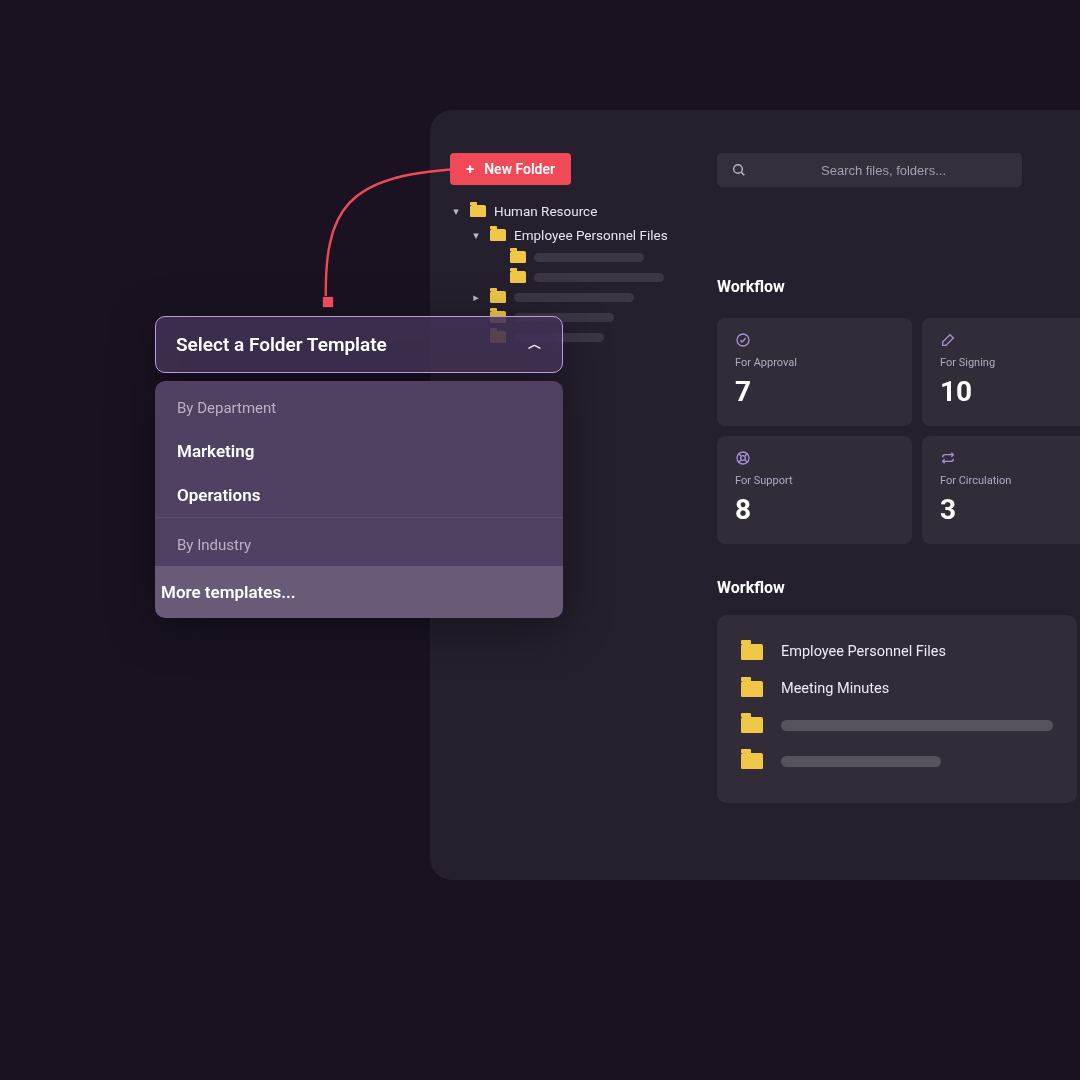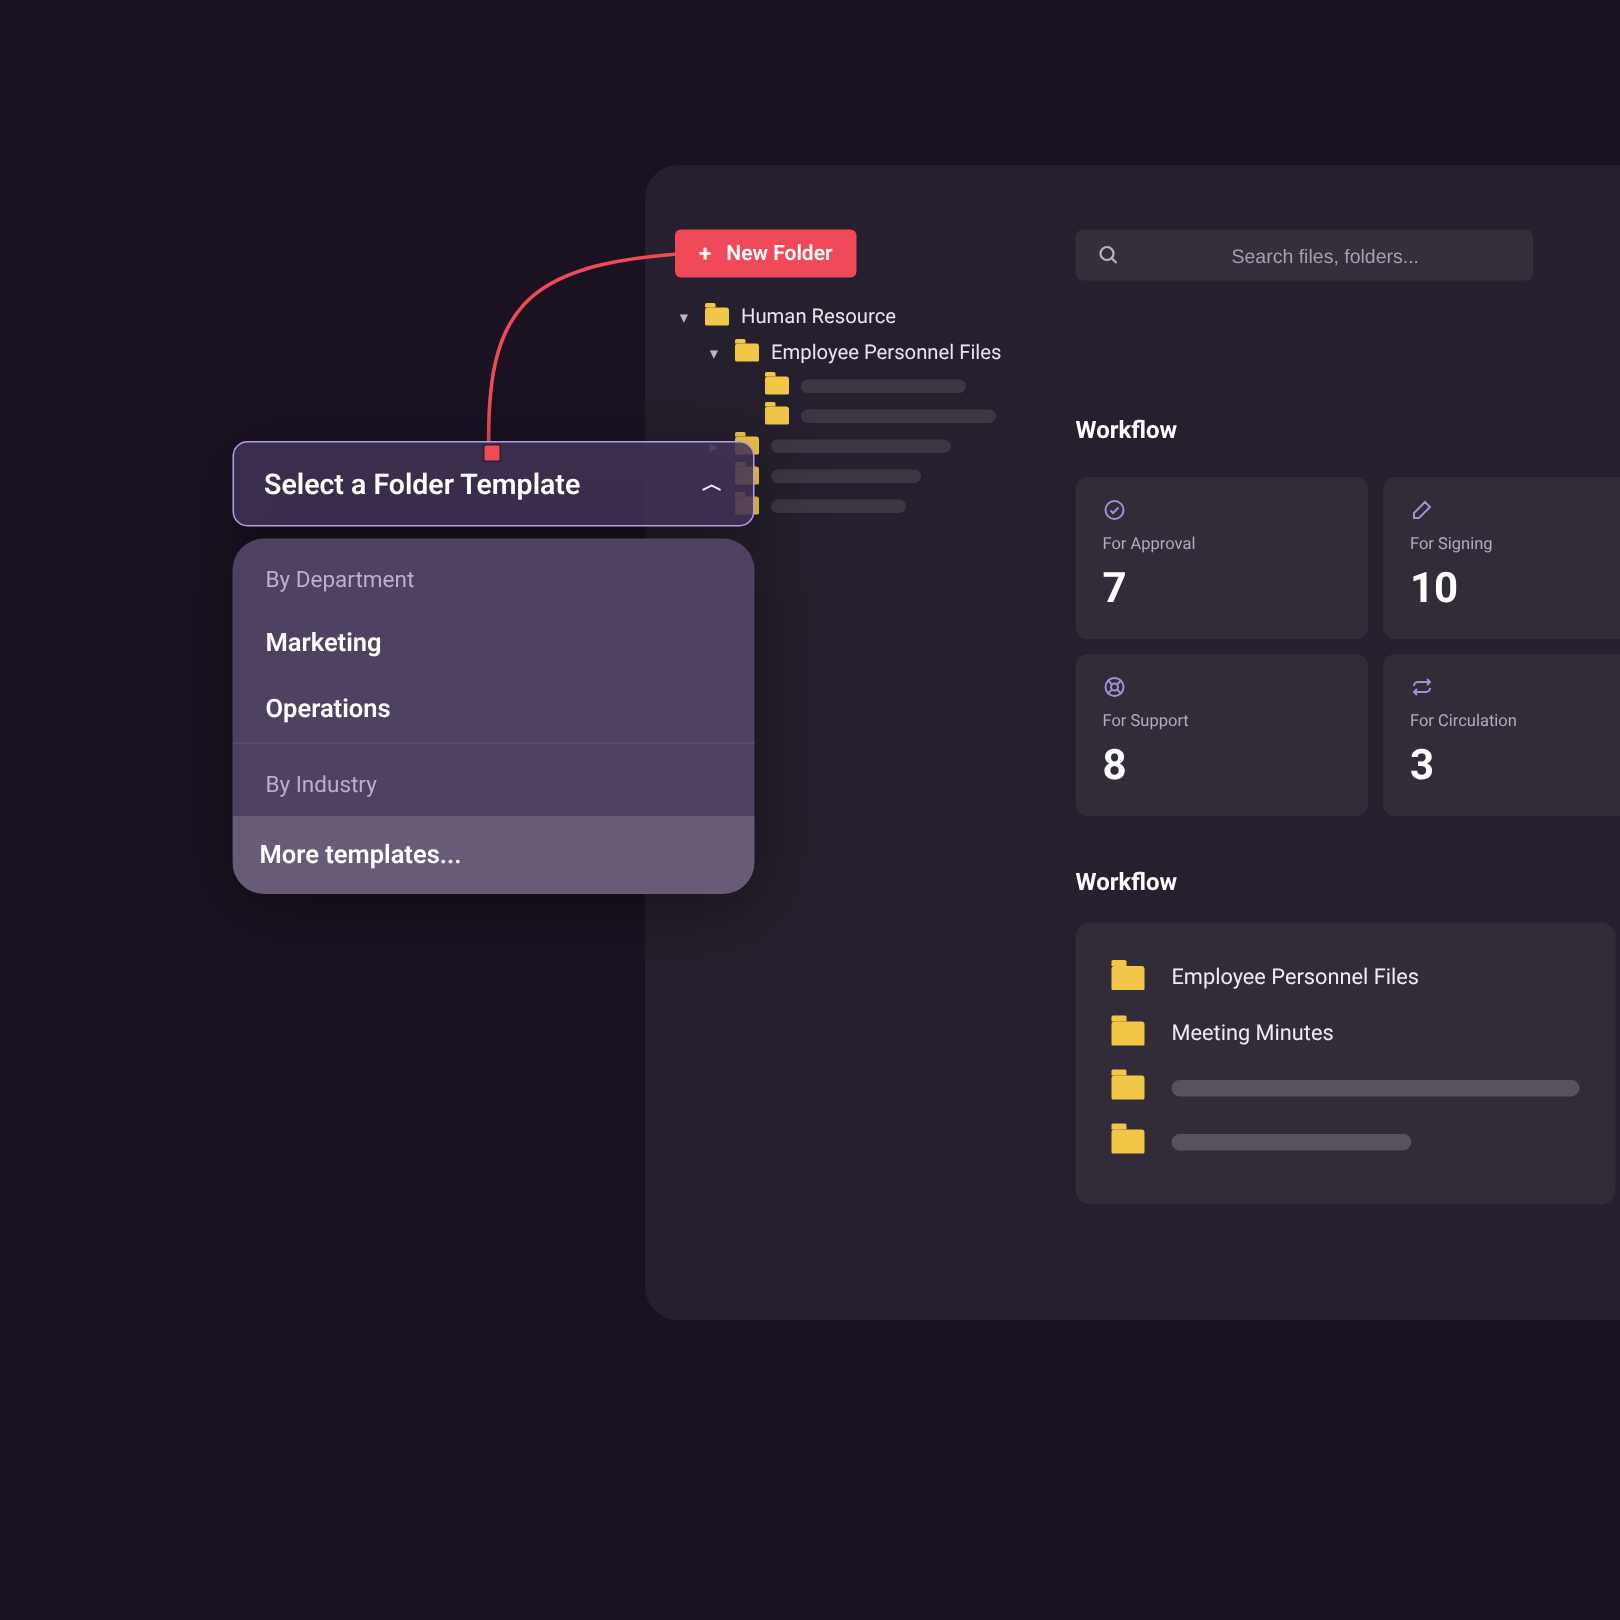--- a/index.html
+++ b/index.html
@@ -159,22 +159,22 @@
     color: #efeaf5;
     font-size: 14.5px;
   }
   .folder-row .folder-icon { width: 22px; height: 16px; }
   .folder-row .folder-icon::before { width: 10px; height: 4px; top: -4px; }
   .folder-row .skeleton { flex:1; height: 11px; border-radius: 6px; background: rgba(255,255,255,0.18); }
 
   
   .template-popover {
     position: absolute;
-    left: 155px; top: 294px;
-    width: 348px;
+    left: 155px; top: 316px;
+    width: 408px;
     z-index: 5;
     filter: drop-shadow(0 8px 24px rgba(0,0,0,0.4));
   }
   .tp-head {
     border: 1.5px solid #b79ee4;
     border-radius: 10px;
     padding: 16px 20px;
     color: #fff;
     font-size: 19px;
     font-weight: 600;
@@ -182,41 +182,41 @@
     display: flex;
     align-items: center;
     justify-content: space-between;
   }
   .tp-head .chev-up {
     color: #f0ebf7;
     font-size: 14px;
   }
   .tp-body {
     margin-top: 8px;
-    border-radius: 21px;
+    border-radius: 10px;
     background: #4f4161;
     overflow: hidden;
   }
   .tp-group-label {
     padding: 18px 22px 12px;
     color: #bab0c8;
     font-size: 15px;
     border-top: 1px solid rgba(255,255,255,0.08);
   }
   .tp-group-label.first { border-top: none; }
   .tp-item {
     padding: 12px 22px;
     color: #fff;
     font-size: 17px;
     font-weight: 600;
     cursor: pointer;
   }
   .tp-more {
     background: rgba(255,255,255,0.14);
-    padding: 16px 18px;
+    padding: 16px 6px;
     color: #fff;
     font-size: 17px;
     font-weight: 600;
     cursor: pointer;
   }
 
   
   .connector {
     position: absolute;
     left: 318px; top: 166px;

